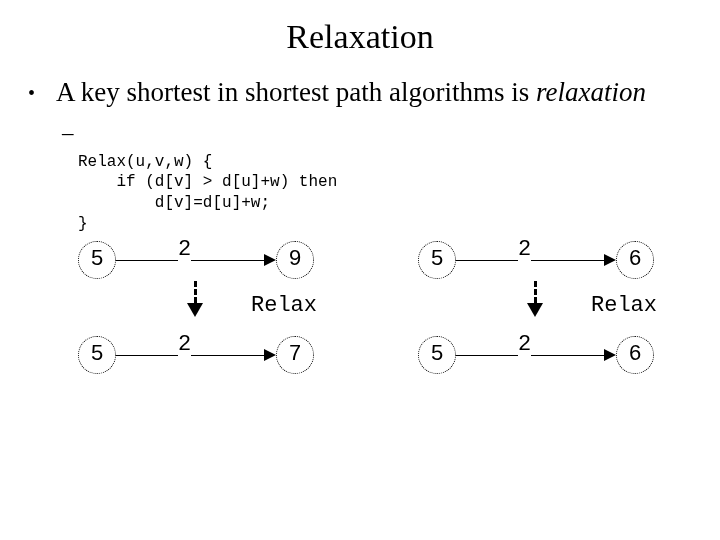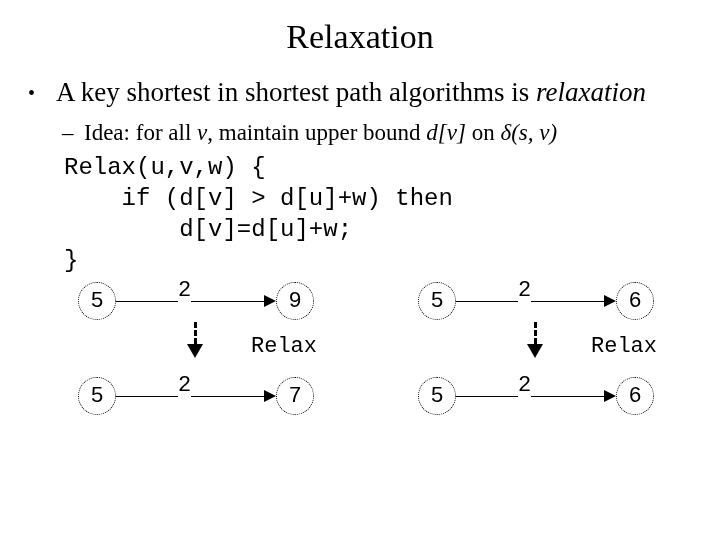--- a/index.html
+++ b/index.html
@@ -45,23 +45,23 @@
     line-height: 1.3;
     margin-left: 34px;
     margin-bottom: 4px;
   }
   .dash {
     width: 22px;
     flex: none;
   }
   .code {
     font-family: "Courier New", Courier, monospace;
-    font-size: 24px;
+    font-size: 16px;
     white-space: pre;
-    margin-left: 36px;
+    margin-left: 50px;
     line-height: 1.3;
   }
 
   .diagram-area {
     position: relative;
     width: 660px;
     height: 170px;
     margin-left: 30px;
     margin-top: 6px;
   }
@@ -123,23 +123,20 @@
 <div class="content">
   <div class="bullet-row">
     <div class="bullet-dot">•</div>
     <div class="bullet-text">
       <span>A key shortest in shortest path algorithms is </span><span class="italic">relaxation</span>
     </div>
   </div>
 
   <div class="sub-row">
     <div class="dash">–</div>
-    <div>
-      <span>Idea: for all </span><span class="italic">v</span><span>, maintain upper bound </span><span class="italic">d[v]</span><span> on </span><span class="italic">δ(s, v)</span>
-    </div>
   </div>
 
   <div class="code"><span>Relax(u,v,w) {</span>
 <span>    if (d[v] &gt; d[u]+w) then</span>
 <span>        d[v]=d[u]+w;</span>
 <span>}</span></div>
 
   <div class="diagram-area">
 
     <div class="node" style="left:20px; top:0px;">5</div>

